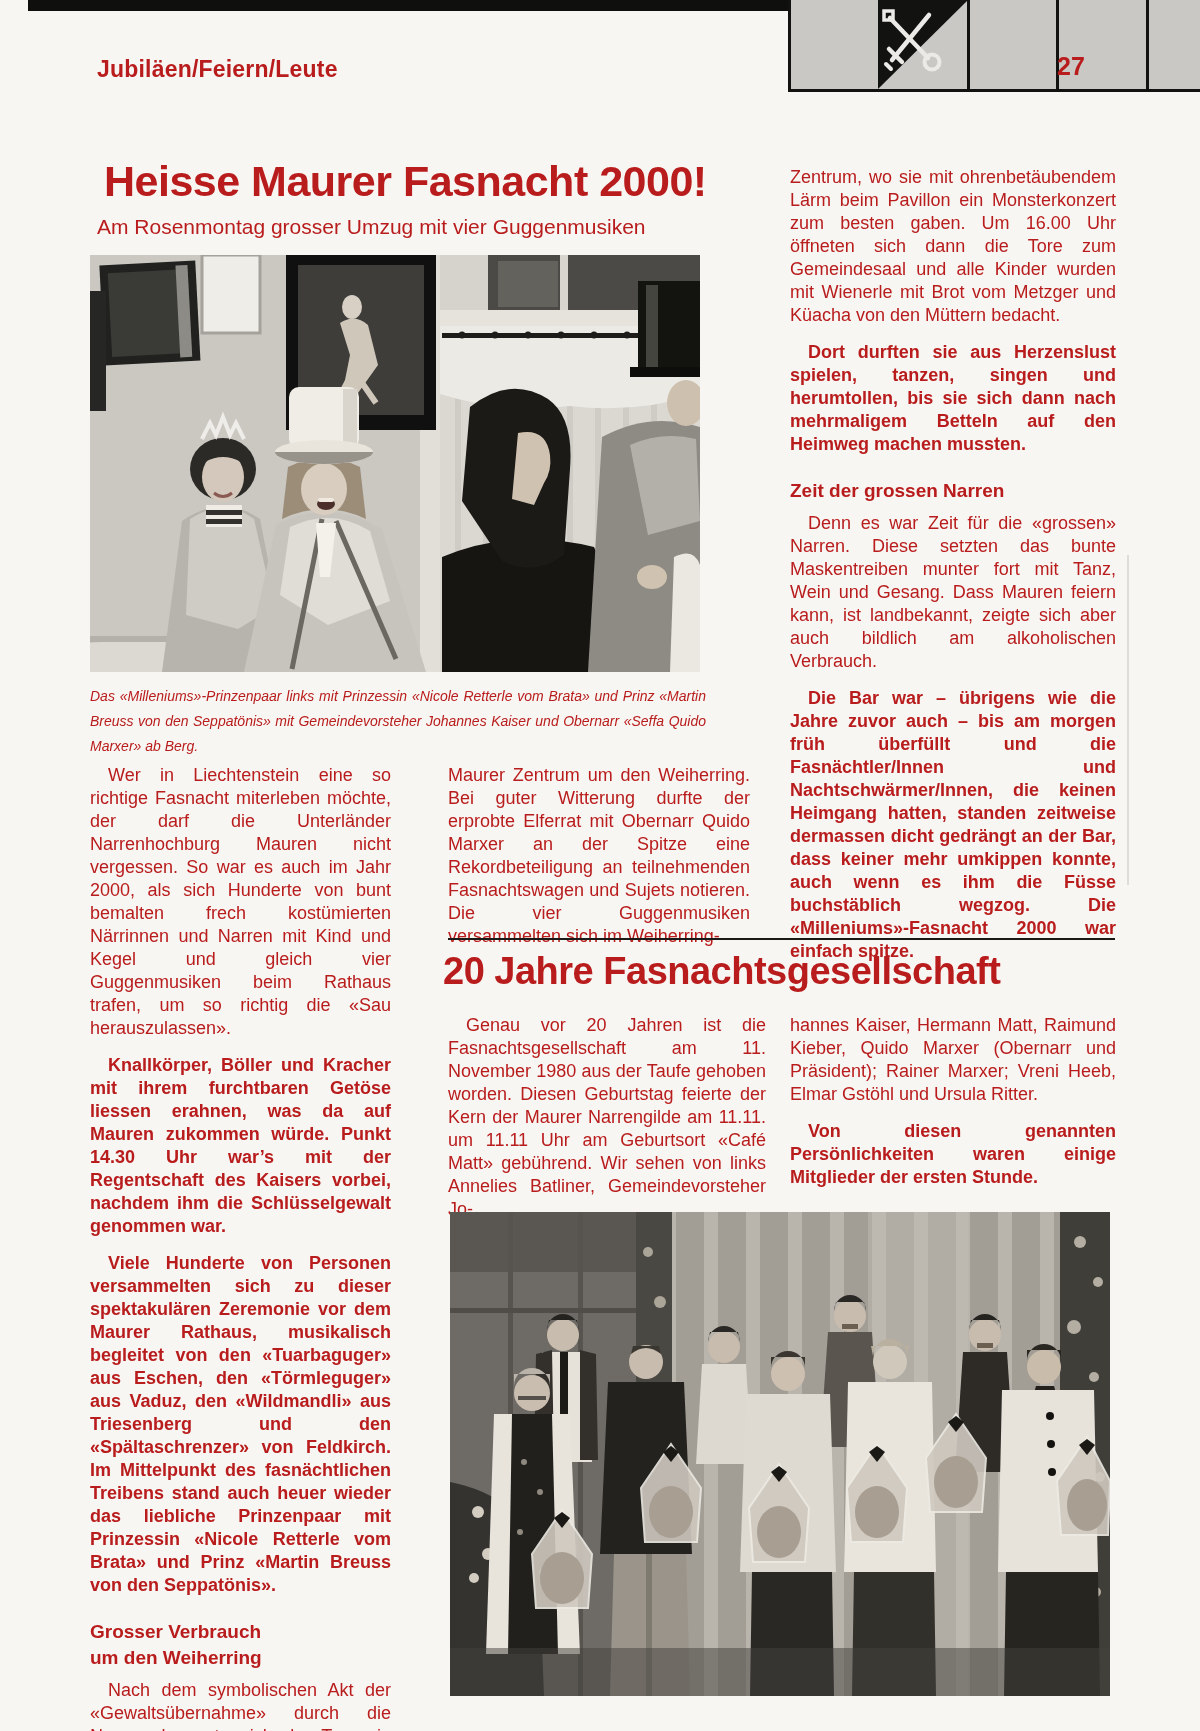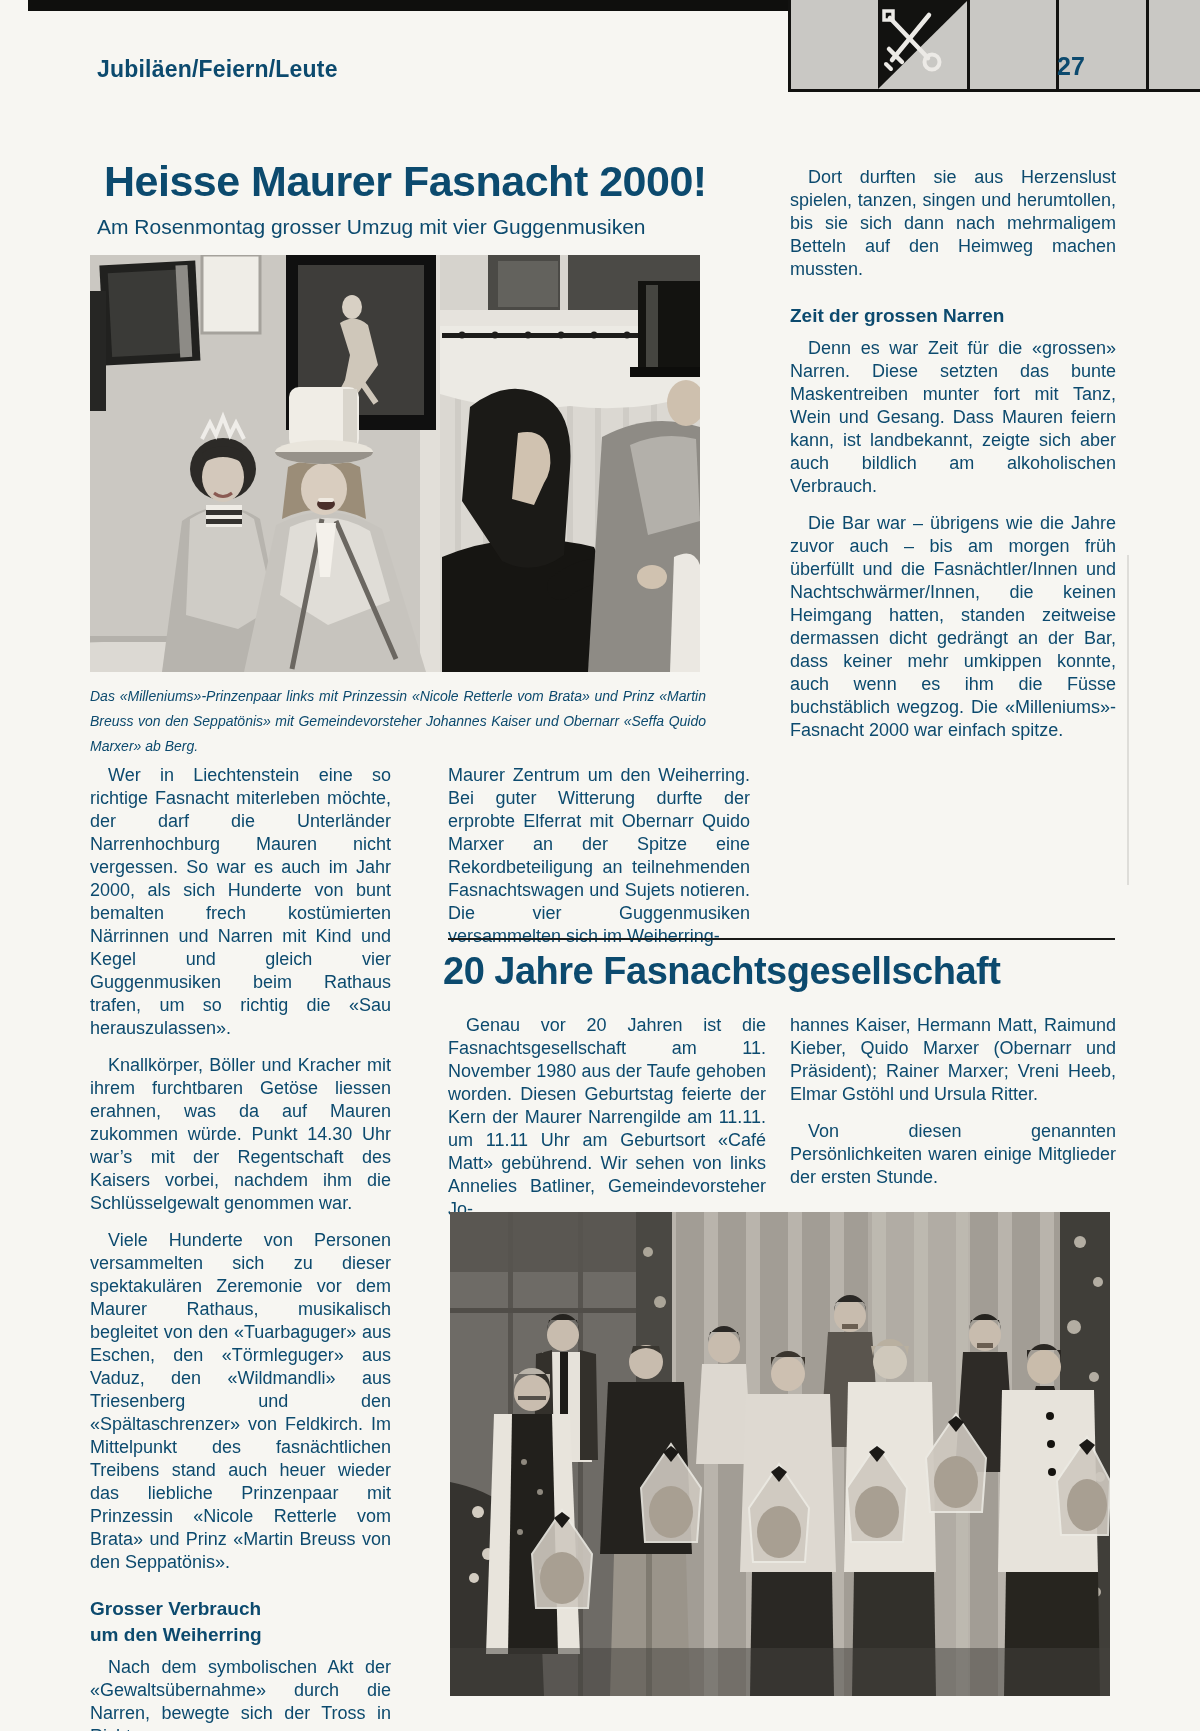--- a/index.html
+++ b/index.html
@@ -1,38 +1,38 @@
 <!DOCTYPE html>
 <html lang="de"><head>
 <meta charset="utf-8">
 <style>
   html,body{margin:0;padding:0;background:#888;}
   #page{
     position:relative;width:1200px;height:1731px;margin:0 auto;
     background:#f7f6f2;overflow:hidden;
     font-family:"Liberation Sans","DejaVu Sans",sans-serif;
-    color:#0c4a6e;
+    color:#b91c1c;
   }
   .abs{position:absolute;}
   
   #topbar{left:28px;top:0;width:762px;height:11px;background:#0f0f0d;}
   #emblem-box{left:788px;top:0;width:412px;height:92px;}
   #section-label{left:97px;top:56px;font-size:23px;font-weight:bold;letter-spacing:.2px;}
   #page-number{left:1057px;top:52px;width:90px;text-align:left;font-size:25px;font-weight:bold;}
   
   #headline1{left:96px;top:148px;font-size:43px;font-weight:bold;letter-spacing:-.5px;line-height:50px;}
   #subhead1{left:97px;top:212px;font-size:21px;line-height:30px;}
   #photo1{left:90px;top:255px;width:610px;height:417px;}
   #caption1{
     left:90px;top:684px;width:616px;
     font-style:italic;font-size:14px;line-height:25px;text-align:justify;
   }
   .bodycol{font-size:18px;line-height:23px;text-align:justify;}
   .bodycol p{margin:0 0 0 0;text-indent:18px;}
-  .bodycol p + p{margin-top:14px;}
+  .bodycol p + p{margin-top:14px;font-weight:bold;}
   .bodycol p.cont{text-indent:0;}
   .colhead{font-weight:bold;font-size:19px;line-height:26px;margin:22px 0 8px 0;}
   #a1c1{left:90px;top:764px;width:301px;}
   #a1c2{left:448px;top:764px;width:302px;}
   #a1c3{left:790px;top:166px;width:326px;}
   #rule2{left:448px;top:938px;width:667px;height:2px;background:#1a1a18;}
   
   #headline2{left:443px;top:948px;font-size:38px;font-weight:bold;letter-spacing:-.5px;line-height:46px;}
   #a2c1{left:448px;top:1014px;width:318px;}
   #a2c2{left:790px;top:1014px;width:326px;}
@@ -169,20 +169,21 @@
       <div>um den Weiherring</div>
     </div>
     <p>Nach dem symbolischen Akt der «Gewaltsübernahme» durch die Narren, bewegte sich der Tross in Richtung</p>
   </div>
 
   <div class="abs bodycol" id="a1c2">
     <p class="cont">Maurer Zentrum um den Weiherring. Bei guter Witterung durfte der erprobte Elferrat mit Obernarr Quido Marxer an der Spitze eine Rekordbeteiligung an teilnehmenden Fasnachtswagen und Sujets notieren. Die vier Guggenmusiken versammelten sich im Weiherring-</p>
   </div>
 
   <div class="abs bodycol" id="a1c3">
+    <p class="cont">Zentrum, wo sie mit ohrenbetäubendem Lärm beim Pavillon ein Monsterkonzert zum besten gaben. Um 16.00 Uhr öffneten sich dann die Tore zum Gemeindesaal und alle Kinder wurden mit Wienerle mit Brot vom Metzger und Küacha von den Müttern bedacht.</p>
     <p>Dort durften sie aus Herzenslust spielen, tanzen, singen und herumtollen, bis sie sich dann nach mehrmaligem Betteln auf den Heimweg machen mussten.</p>
     <div class="colhead">Zeit der grossen Narren</div>
     <p>Denn es war Zeit für die «grossen» Narren. Diese setzten das bunte Maskentreiben munter fort mit Tanz, Wein und Gesang. Dass Mauren feiern kann, ist landbekannt, zeigte sich aber auch bildlich am alkoholischen Verbrauch.</p>
     <p>Die Bar war – übrigens wie die Jahre zuvor auch – bis am morgen früh überfüllt und die Fasnächtler/Innen und Nachtschwärmer/Innen, die keinen Heimgang hatten, standen zeitweise dermassen dicht gedrängt an der Bar, dass keiner mehr umkippen konnte, auch wenn es ihm die Füsse buchstäblich wegzog. Die «Milleniums»-Fasnacht 2000 war einfach spitze.</p>
   </div>
 
   <div class="abs" id="fold-line"></div>
 
   <div class="abs" id="rule2"></div>
   <h2 class="abs" id="headline2" style="margin:0">20 Jahre Fasnachtsgesellschaft</h2>

